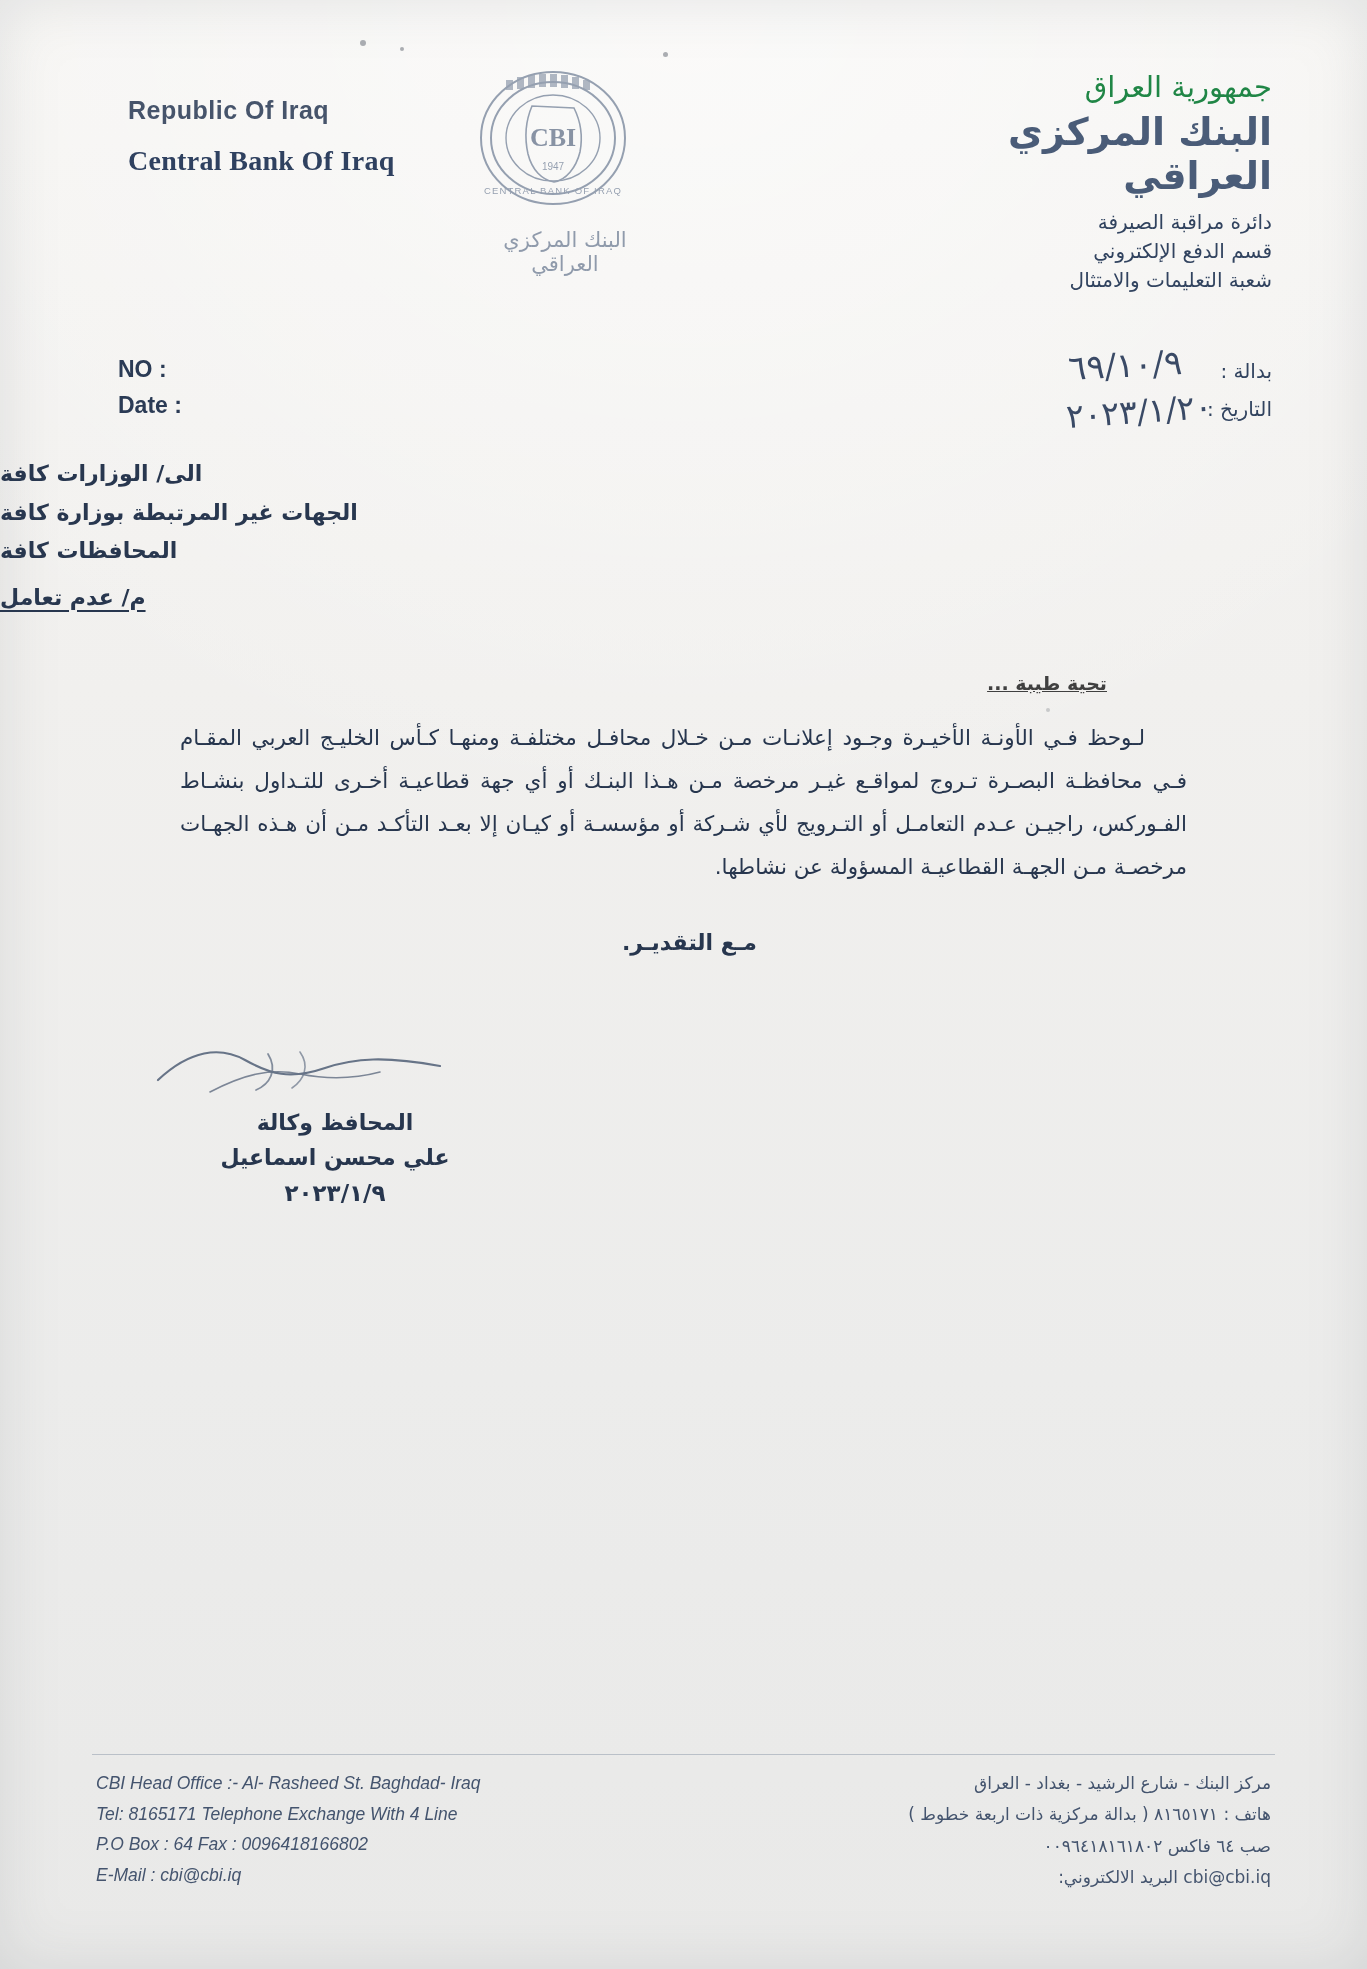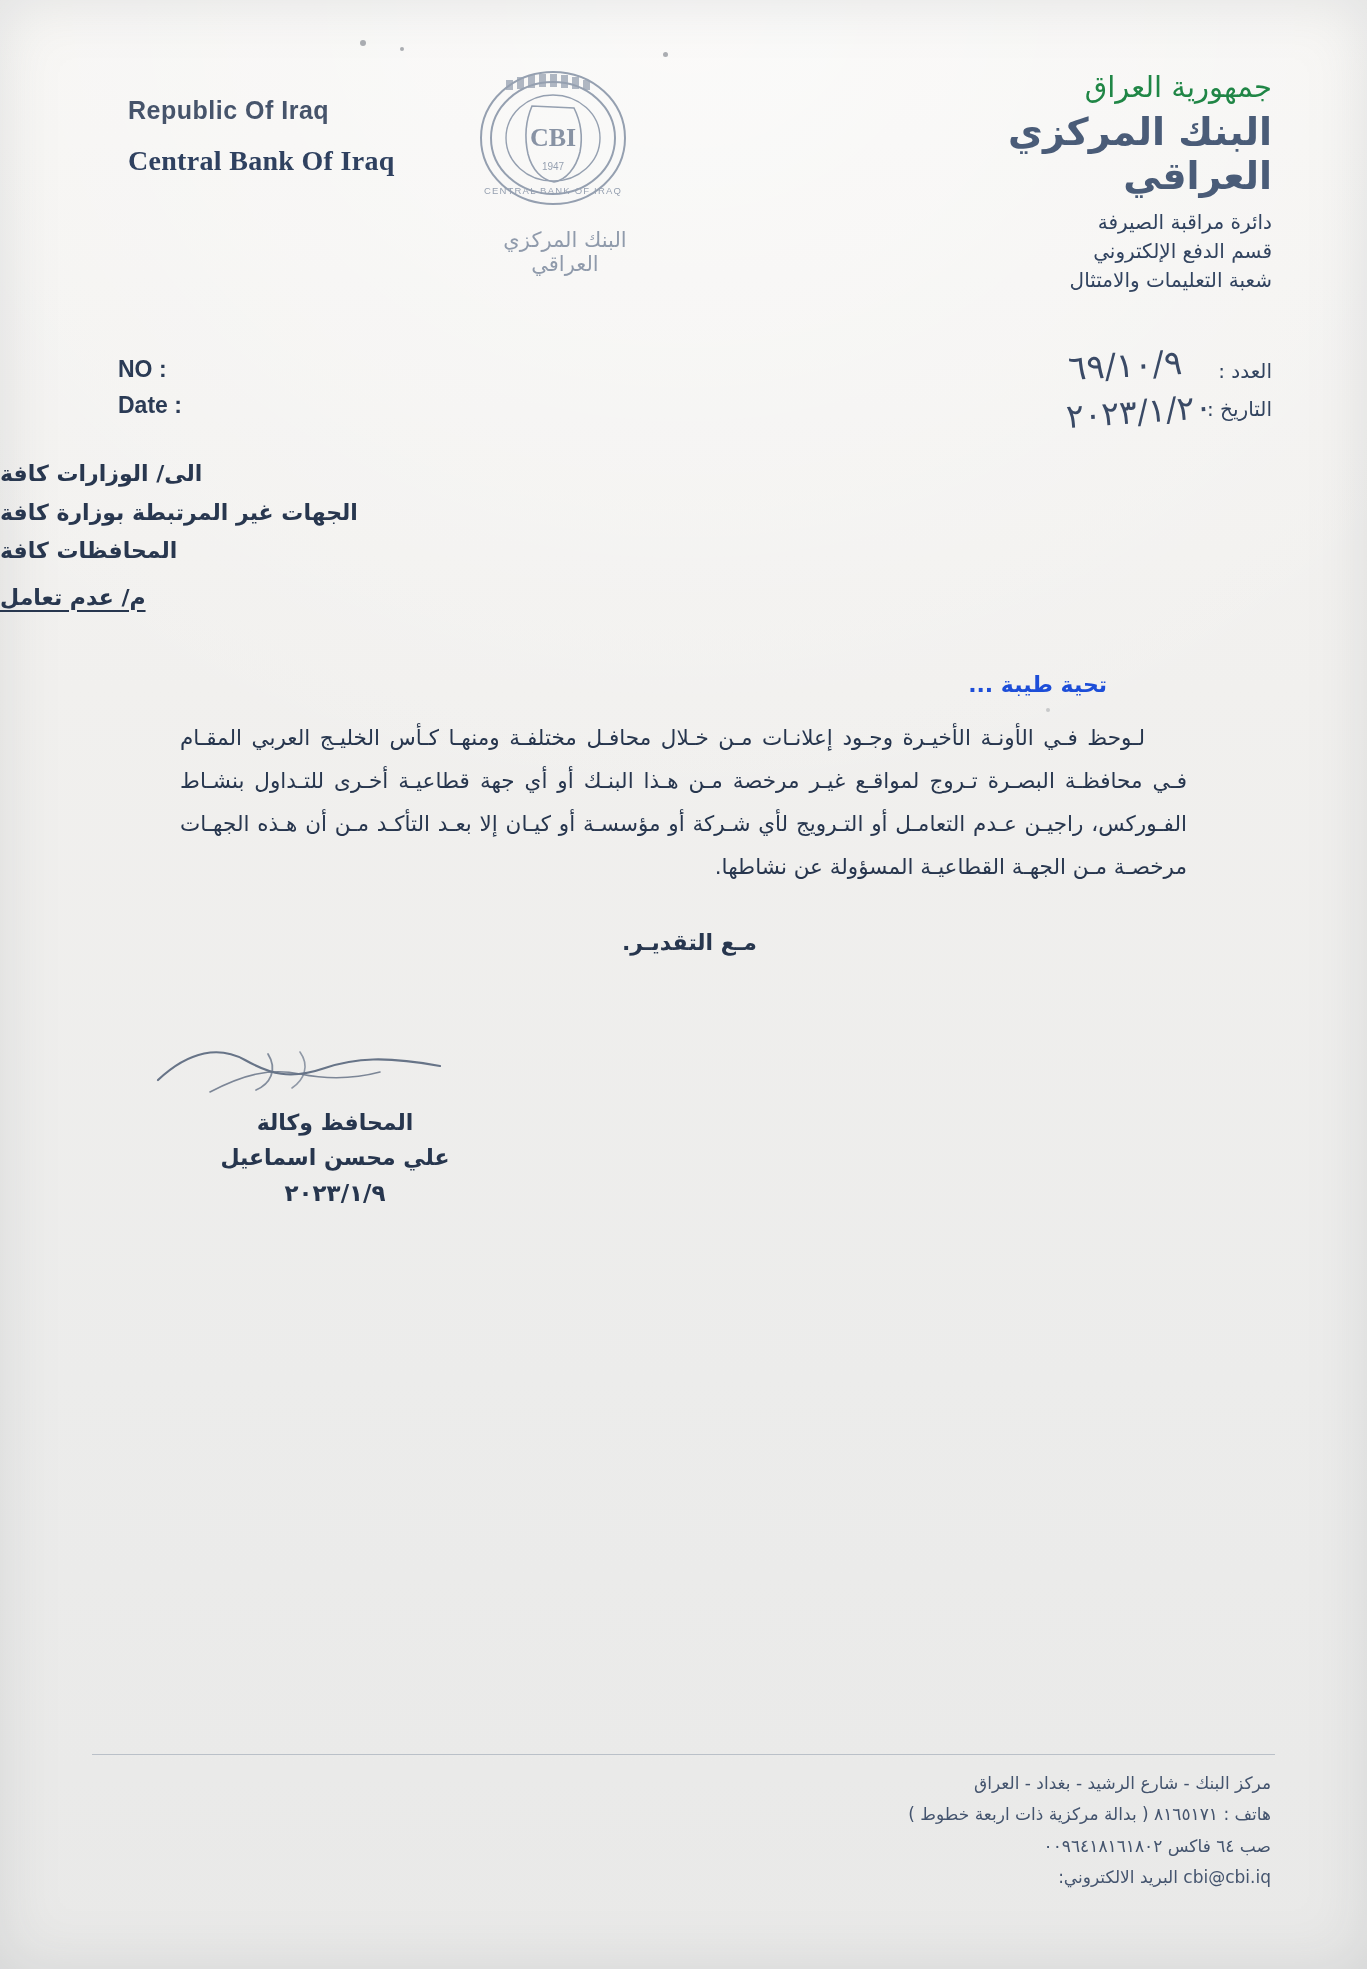--- a/index.html
+++ b/index.html
@@ -174,23 +174,24 @@
     text-underline-offset: 5px;
   }
 
   
   .greeting {
     position: absolute;
     right: 260px;
     top: 672px;
     direction: rtl;
     font-family: "DejaVu Sans", sans-serif;
-    font-size: 22px;
-    font-weight: 700;
-    color: #1d4ed8;
+    font-size: 19px;
+    font-weight: 700;
+    color: #404040;
+    text-decoration: underline;
   }
   .body {
     position: absolute;
     right: 180px;
     left: 180px;
     top: 716px;
     direction: rtl;
     text-align: justify;
     font-family: "DejaVu Sans", sans-serif;
     font-size: 21.5px;
@@ -323,21 +324,21 @@
       <div>شعبة التعليمات والامتثال</div>
     </div>
   </div>
 
   <div class="nodate">
     <div>NO :</div>
     <div>Date :</div>
   </div>
 
   <div class="ar-nodate">
-    <div>العدد :</div>
+    <div>بدالة :</div>
     <div>التاريخ :</div>
   </div>
 
   <div class="handwritten hw-no">٦٩/١٠/٩</div>
   <div class="handwritten hw-date">٢٠٢٣/١/٢٠</div>
 
   <div class="addressee">
     <div>الى/ الوزارات كافة</div>
     <div>الجهات غير المرتبطة بوزارة كافة</div>
     <div>المحافظات كافة</div>
@@ -358,20 +359,26 @@
   </div>
 
   <div class="signer">
     <div>المحافظ وكالة</div>
     <div>علي محسن اسماعيل</div>
     <div class="sign-date">٢٠٢٣/١/٩</div>
   </div>
 
   <div class="footer-rule"></div>
 
+  <div class="footer-left">
+    <div>CBI Head Office :- Al- Rasheed St. Baghdad- Iraq</div>
+    <div>Tel: 8165171 Telephone Exchange With 4 Line</div>
+    <div>P.O Box : 64 Fax :  0096418166802</div>
+    <div>E-Mail : cbi@cbi.iq</div>
+  </div>
 
   <div class="footer-right">
     <div>مركز البنك - شارع الرشيد - بغداد - العراق</div>
     <div>هاتف : ٨١٦٥١٧١ ( بدالة مركزية ذات اربعة خطوط )</div>
     <div>صب ٦٤ فاكس ٠٠٩٦٤١٨١٦١٨٠٢</div>
     <div>
       <span class="lat">cbi@cbi.iq</span>
       <span>البريد الالكتروني:</span>
     </div>
   </div>

